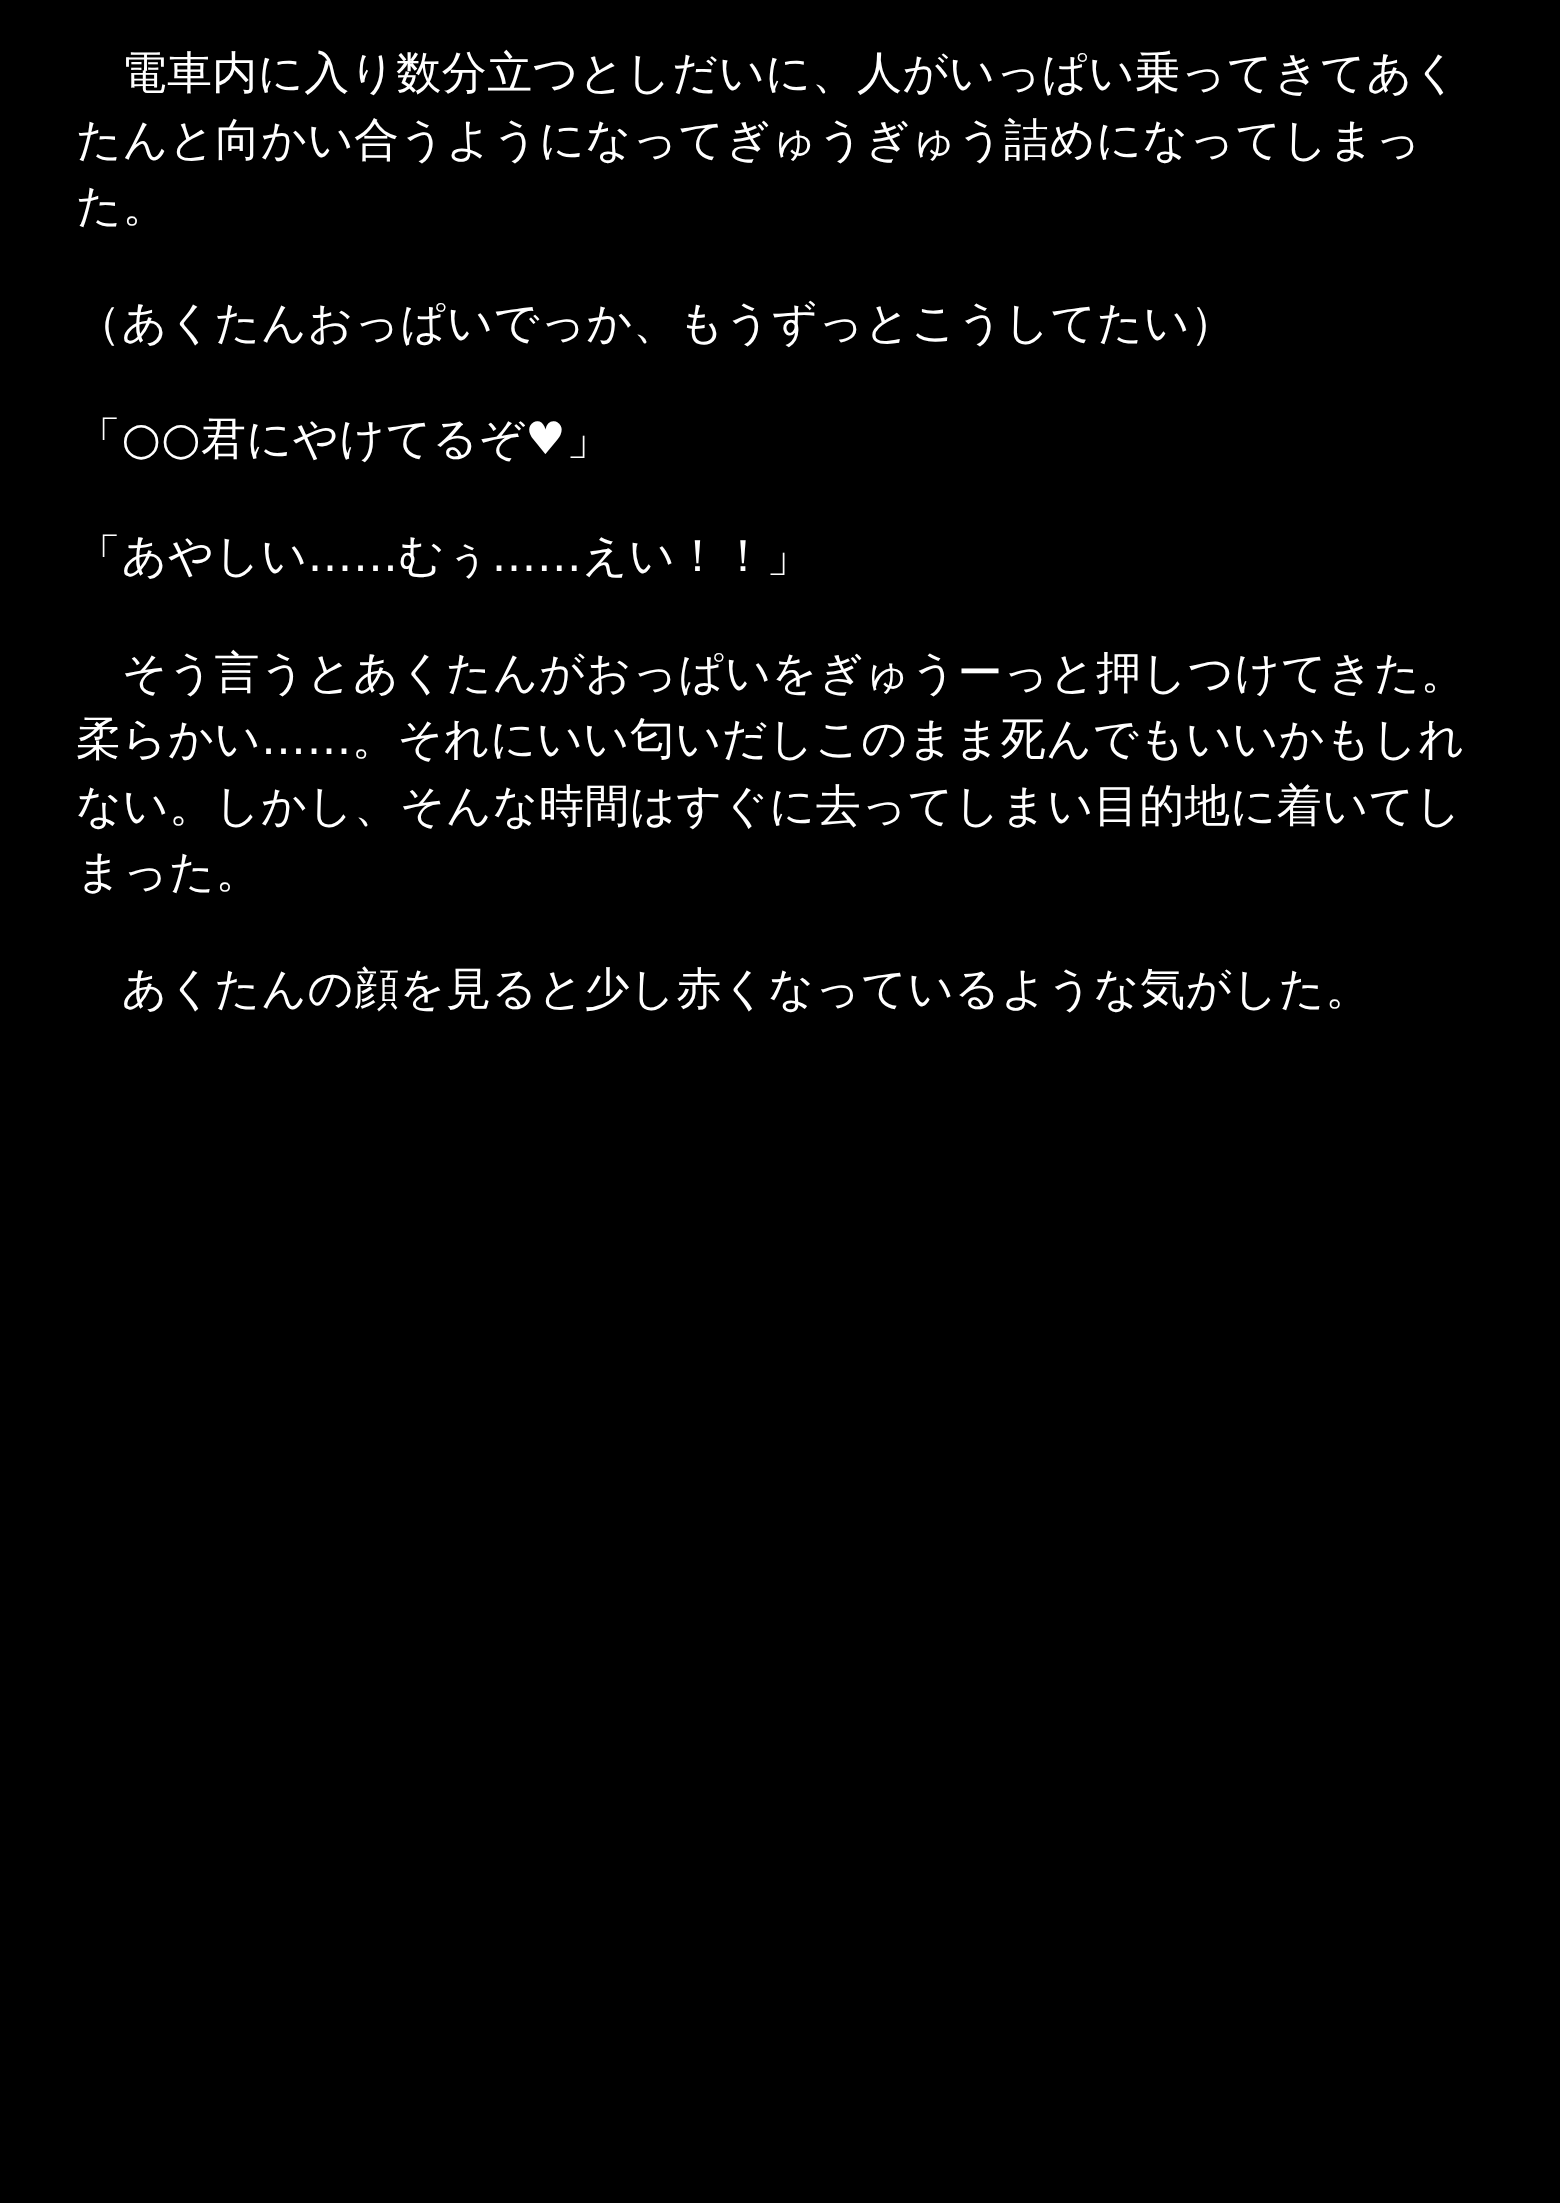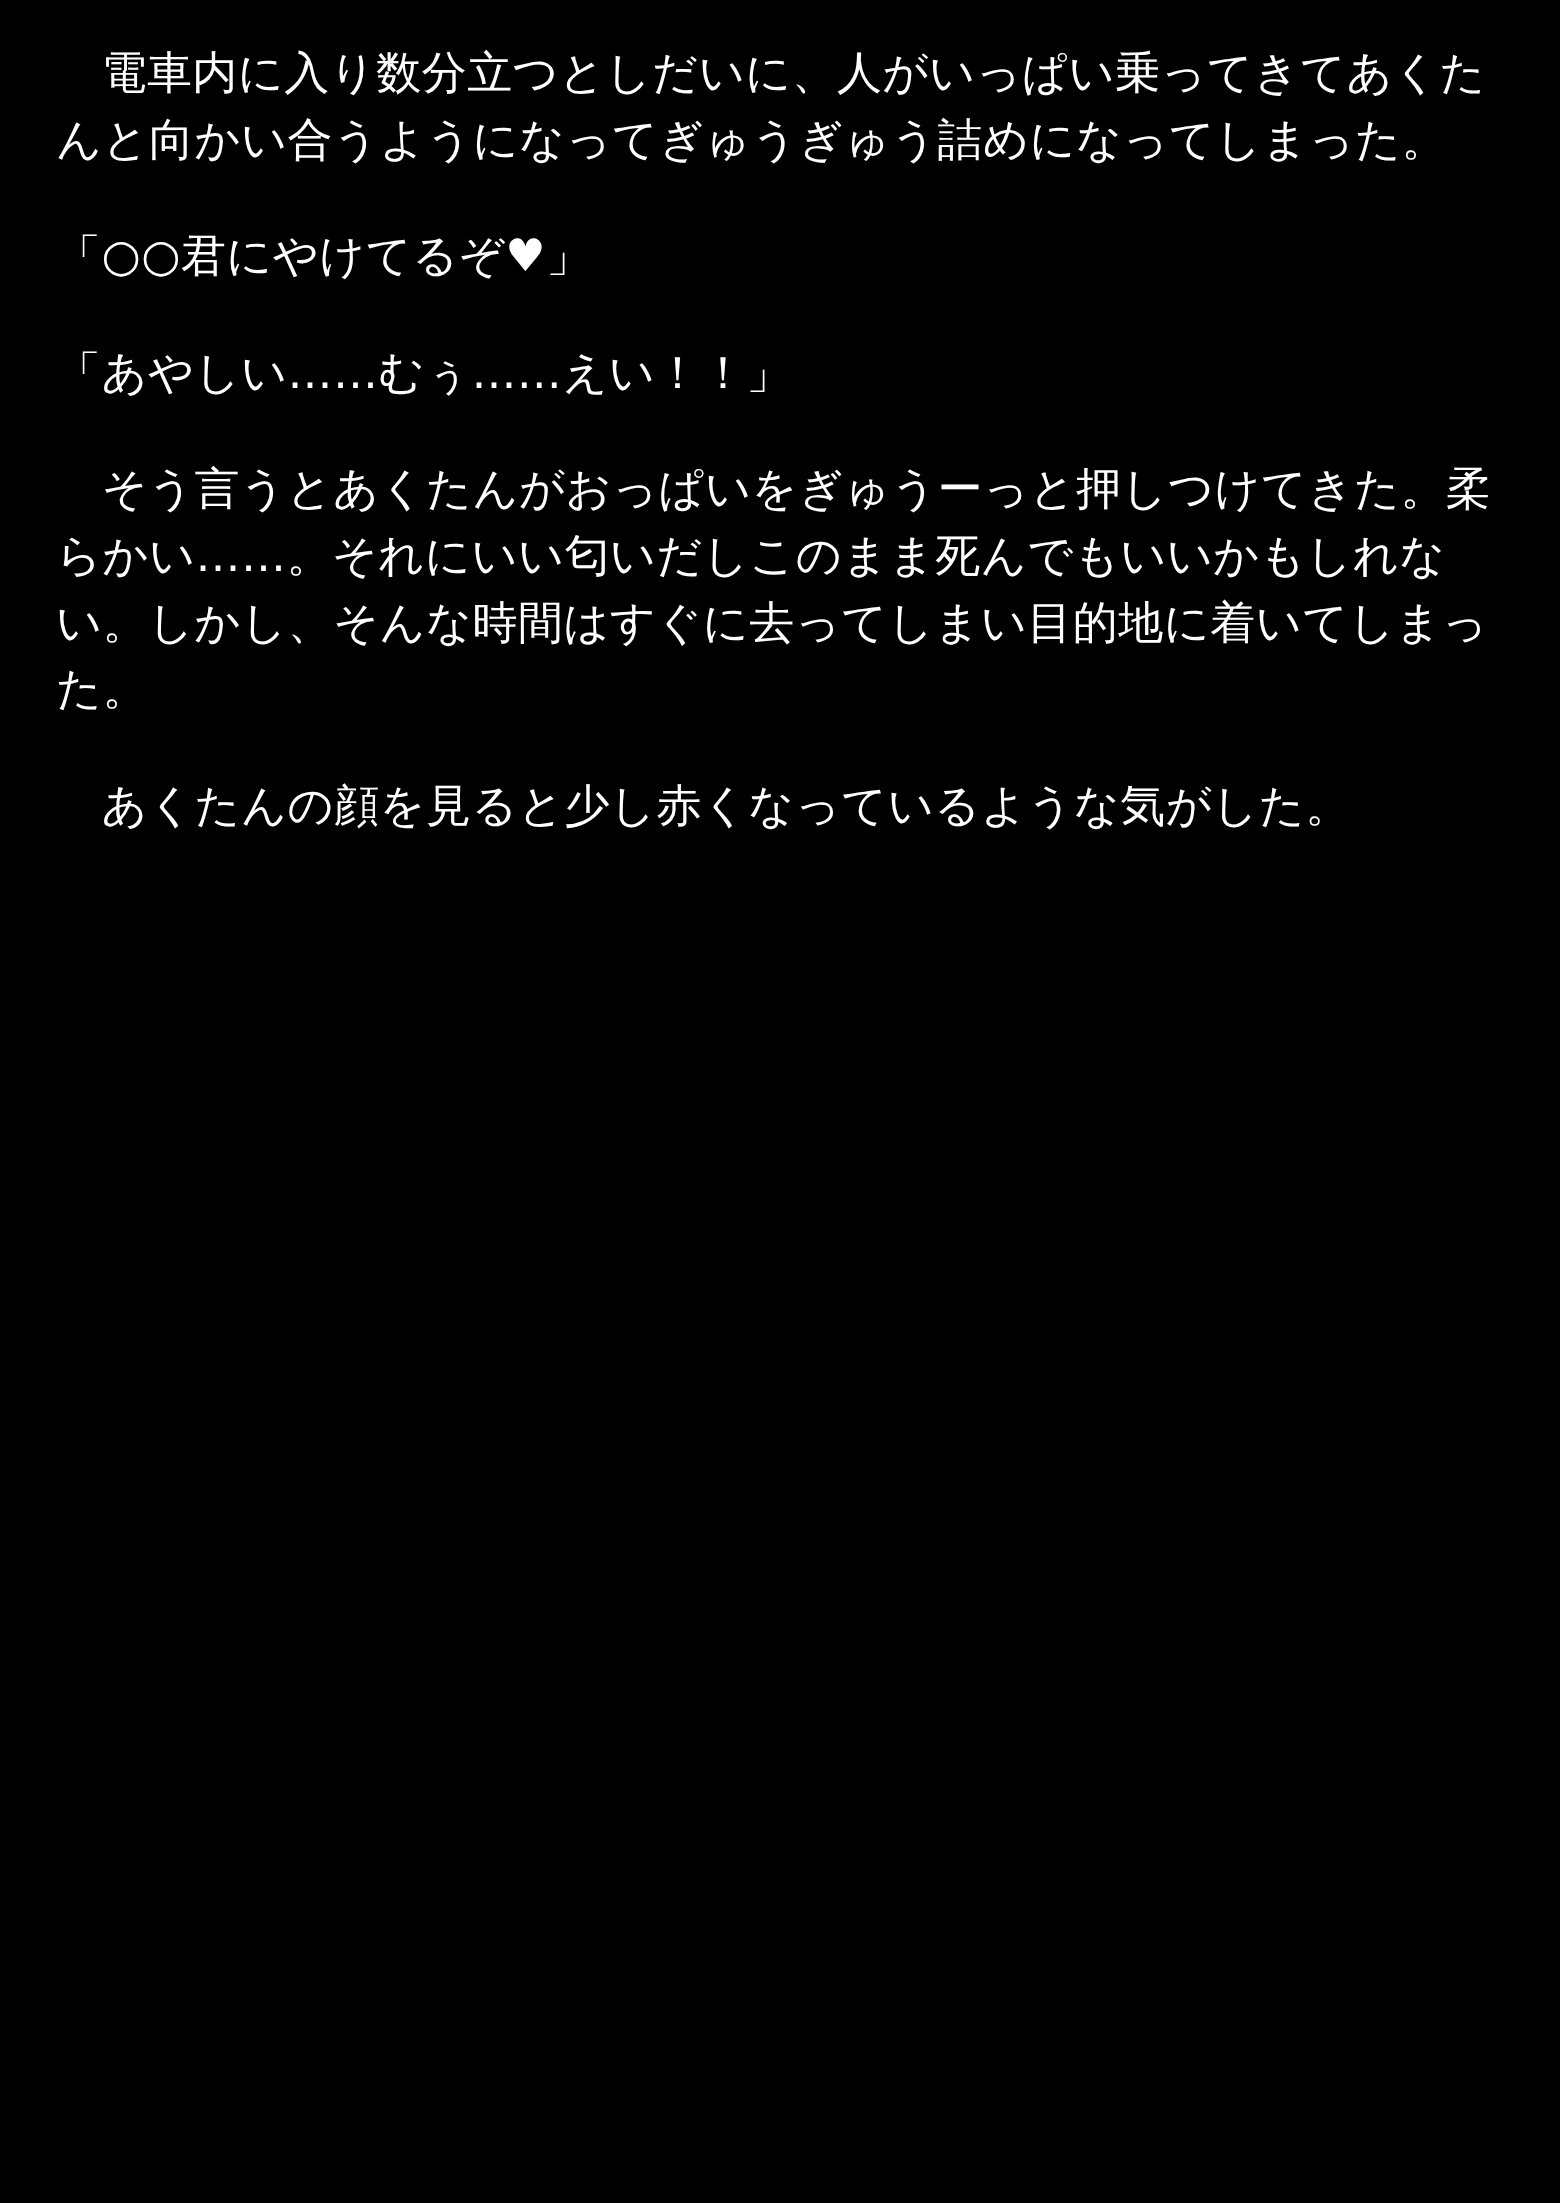--- a/index.html
+++ b/index.html
@@ -12,21 +12,21 @@
     height: 2203px;
     overflow: hidden;
     font-family: "DejaVu Sans", "Liberation Sans", sans-serif;
   }
   #page {
     position: relative;
     width: 1560px;
     height: 2203px;
     background: #000000;
     box-sizing: border-box;
-    padding: 40px 62px 0 56px;
+    padding: 40px 62px 0 76px;
   }
   .story {
     color: #ffffff;
     font-size: 45px;
     line-height: 1.48;
     letter-spacing: 0.01em;
     font-weight: 400;
     text-rendering: optimizeLegibility;
   }
   .para {
@@ -38,18 +38,19 @@
     margin-bottom: 18px;
   }
   
 </style>
 </head>
 <body>
 
 <div id="page">
   <div class="story">
     <p class="para">　電車内に入り数分立つとしだいに、人がいっぱい乗ってきてあくたんと向かい合うようになってぎゅうぎゅう詰めになってしまった。</p>
+    <p class="para">（あくたんおっぱいでっか、もうずっとこうしてたい）</p>
     <p class="para">「○○君にやけてるぞ♥」</p>
     <p class="para">「あやしい……むぅ……えい！！」</p>
     <p class="para">　そう言うとあくたんがおっぱいをぎゅうーっと押しつけてきた。柔らかい……。それにいい匂いだしこのまま死んでもいいかもしれない。しかし、そんな時間はすぐに去ってしまい目的地に着いてしまった。</p>
     <p class="para">　あくたんの顔を見ると少し赤くなっているような気がした。</p>
   </div>
 </div>
 
 </body></html>

